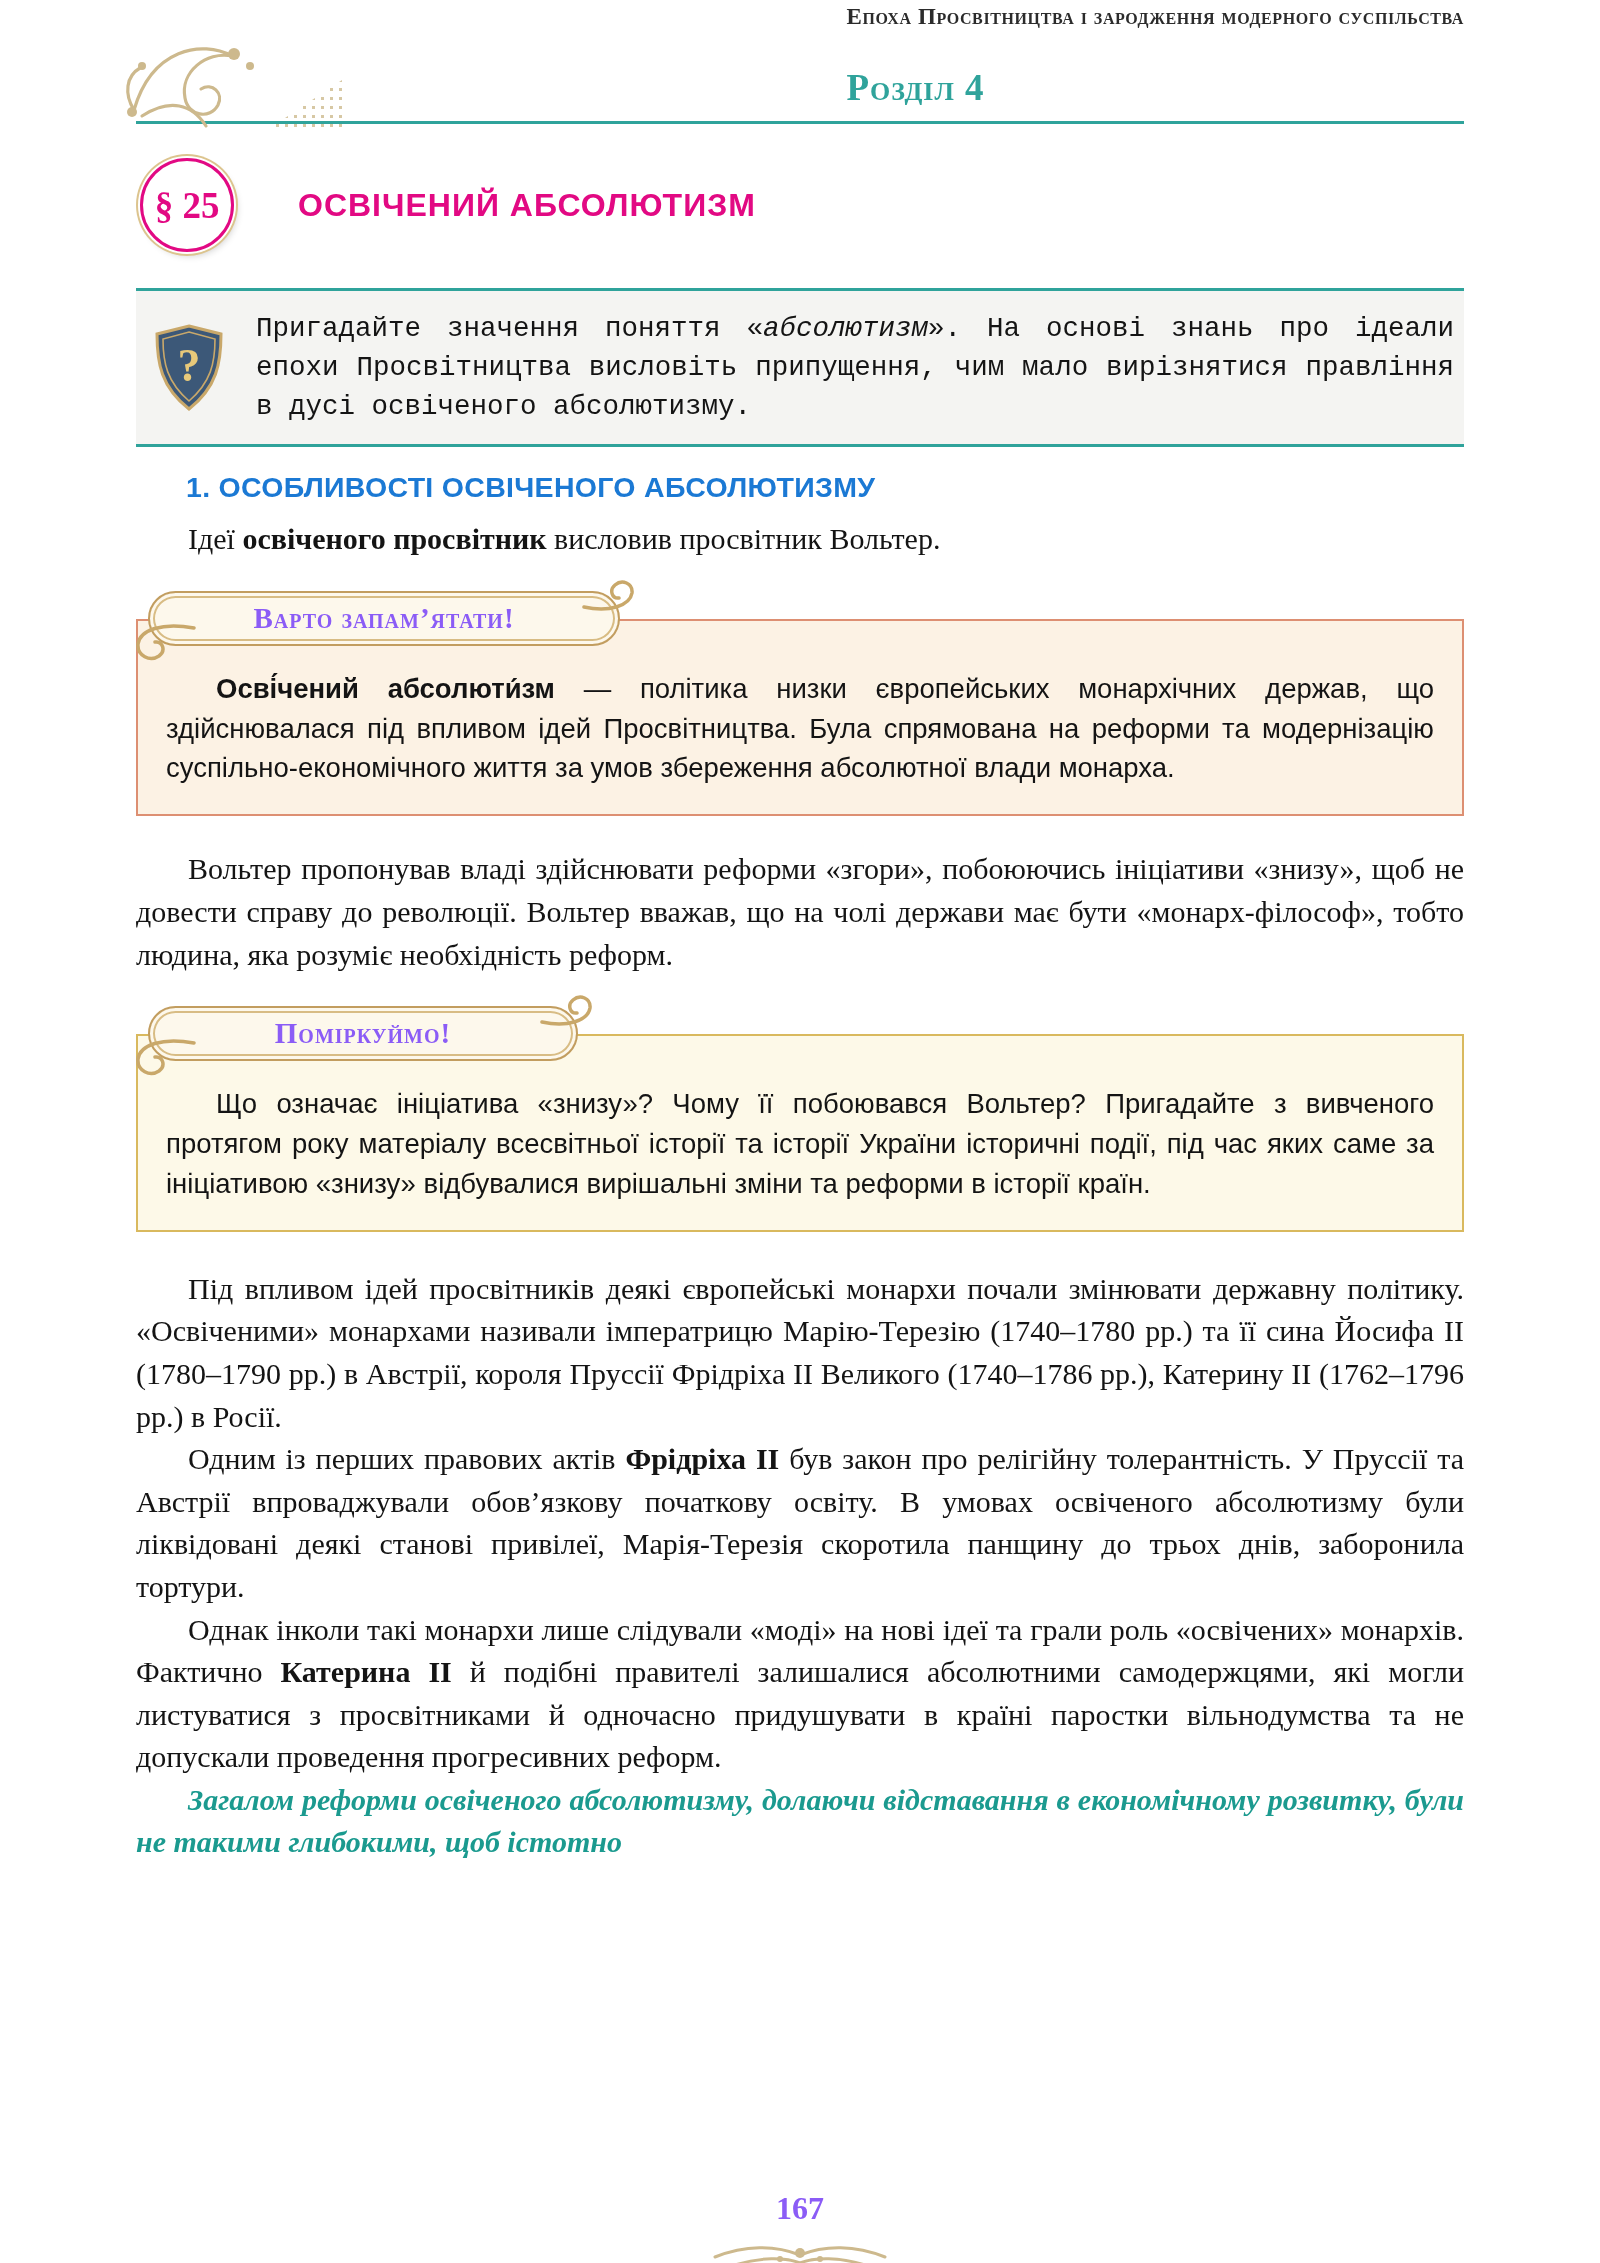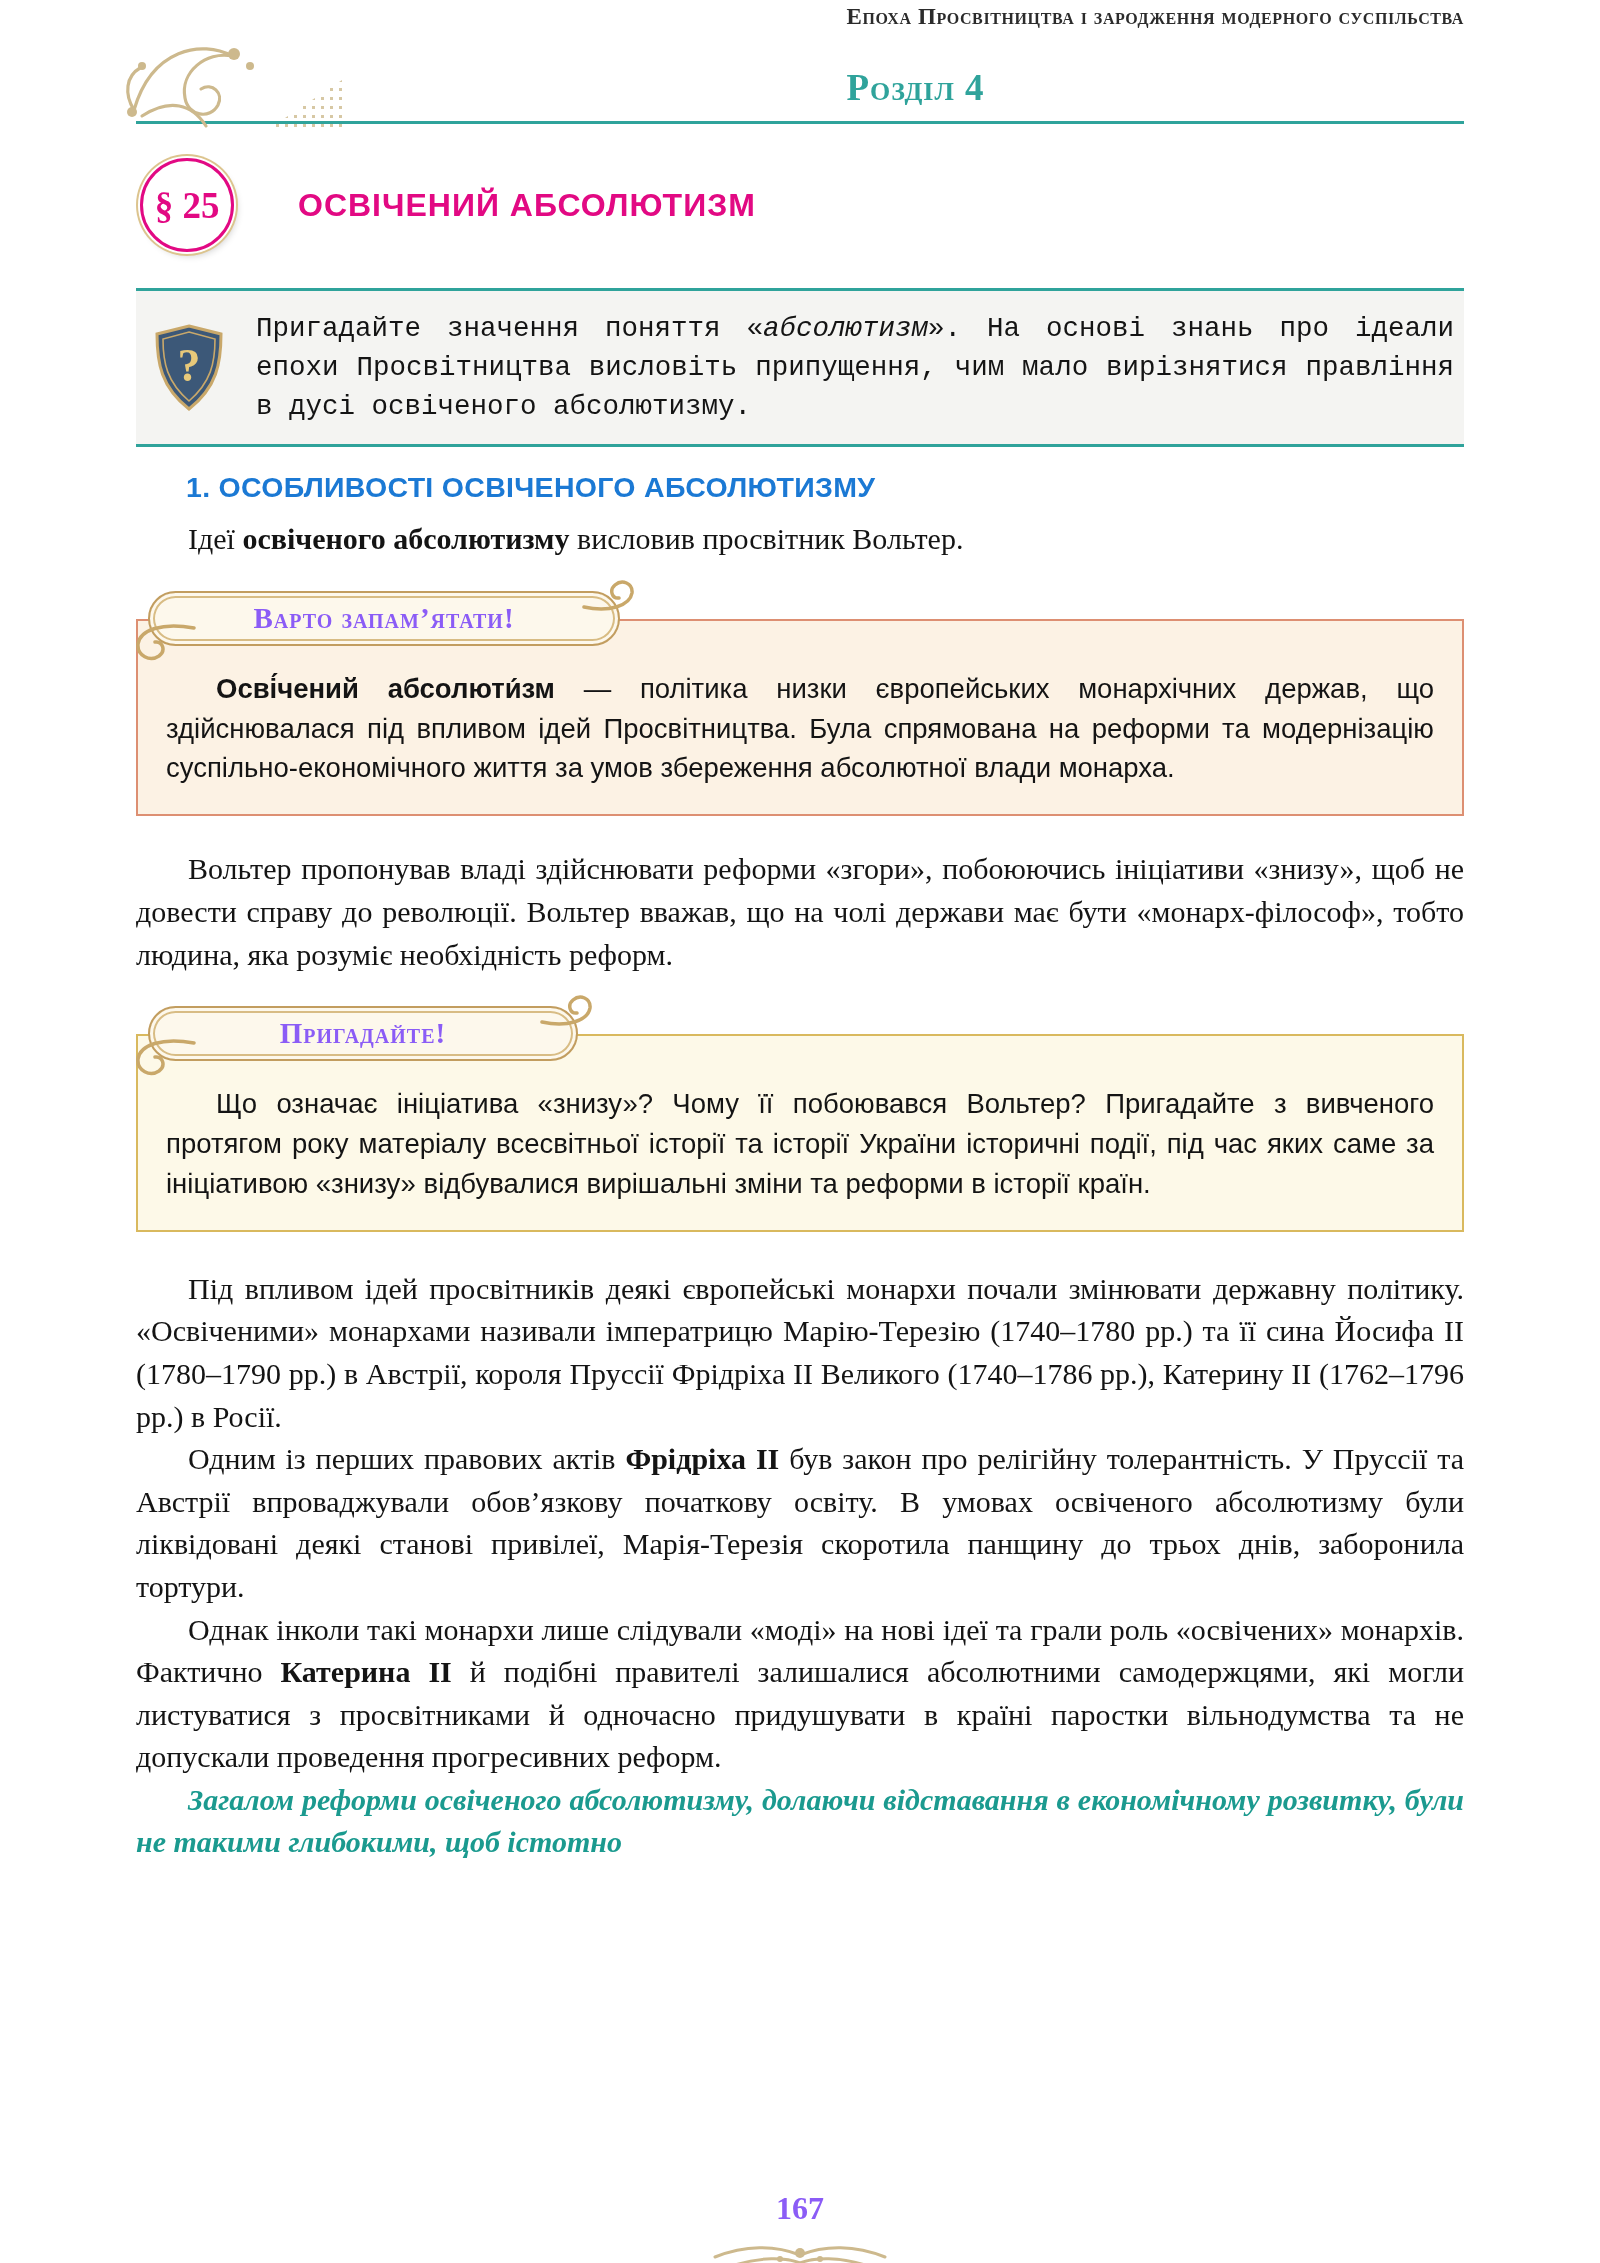--- a/index.html
+++ b/index.html
@@ -146,21 +146,21 @@
     <svg class="shield" width="74" height="90" viewBox="0 0 74 90" aria-hidden="true">
       <path d="M37 3 L69 11 C69 40 65 64 37 86 C9 64 5 40 5 11 Z" fill="#3c5878" stroke="#c9a86a" stroke-width="3"></path>
       <path d="M37 9 L63 16 C63 40 59 59 37 78 C15 59 11 40 11 16 Z" fill="none" stroke="#c9a86a" stroke-width="1.6"></path>
       <text x="37" y="58" font-size="46" font-weight="bold" fill="#e8c97a" text-anchor="middle" font-family="Liberation Serif, DejaVu Serif, serif">?</text>
     </svg>
     <p class="question-text"><span>Пригадайте значення поняття «</span><span style="font-style: italic;">абсолютизм</span><span>». На основі знань про ідеали епохи Просвітництва висловіть припущення, чим мало вирізнятися правління в дусі освіченого абсолютизму.</span></p>
   </div>
 
   <h2 class="sub-heading">1. ОСОБЛИВОСТІ ОСВІЧЕНОГО АБСОЛЮТИЗМУ</h2>
 
-  <p class="para intro"><span>Ідеї </span><span style="font-weight: bold;">освіченого абсолютизму</span><span> висловив просвітник Вольтер.</span></p>
+  <p class="para intro"><span>Ідеї </span><span style="font-weight: bold;">освіченого просвітник</span><span> висловив просвітник Вольтер.</span></p>
 
   <section class="note-block remember">
     <div class="note-banner">
       <svg class="flourish-left" width="64" height="46" viewBox="0 0 64 46" aria-hidden="true">
         <path d="M62 8 C30 2 8 10 6 24 C5 36 18 42 27 36 C34 31 31 21 23 22" fill="none" stroke="#c9a86a" stroke-width="3.5" stroke-linecap="round"></path>
       </svg>
       <span class="banner-title">Варто запам’ятати!</span>
       <svg class="flourish-right" width="56" height="40" viewBox="0 0 56 40" aria-hidden="true">
         <path d="M2 30 C28 36 48 28 50 16 C51 6 40 2 33 8 C27 13 30 22 37 21" fill="none" stroke="#c9a86a" stroke-width="3.5" stroke-linecap="round"></path>
       </svg>
@@ -170,21 +170,21 @@
     </div>
   </section>
 
   <p class="para after-box"><span>Вольтер пропонував владі здійснювати реформи «згори», побоюючись ініціативи «знизу», щоб не довести справу до революції. Вольтер вважав, що на чолі держави має бути «монарх-філософ», тобто людина, яка розуміє необхідність реформ.</span></p>
 
   <section class="note-block think">
     <div class="note-banner">
       <svg class="flourish-left" width="64" height="46" viewBox="0 0 64 46" aria-hidden="true">
         <path d="M62 8 C30 2 8 10 6 24 C5 36 18 42 27 36 C34 31 31 21 23 22" fill="none" stroke="#c9a86a" stroke-width="3.5" stroke-linecap="round"></path>
       </svg>
-      <span class="banner-title">Пригадайте!</span>
+      <span class="banner-title">Поміркуймо!</span>
       <svg class="flourish-right" width="56" height="40" viewBox="0 0 56 40" aria-hidden="true">
         <path d="M2 30 C28 36 48 28 50 16 C51 6 40 2 33 8 C27 13 30 22 37 21" fill="none" stroke="#c9a86a" stroke-width="3.5" stroke-linecap="round"></path>
       </svg>
     </div>
     <div class="note-box">
       <p class="note-text"><span>Що означає ініціатива «знизу»? Чому її побоювався Вольтер? Пригадайте з вивченого протягом року матеріалу всесвітньої історії та історії України історичні події, під час яких саме за ініціативою «знизу» відбувалися вирішальні зміни та реформи в історії країн.</span></p>
     </div>
   </section>
 
   <div class="body-paras">

